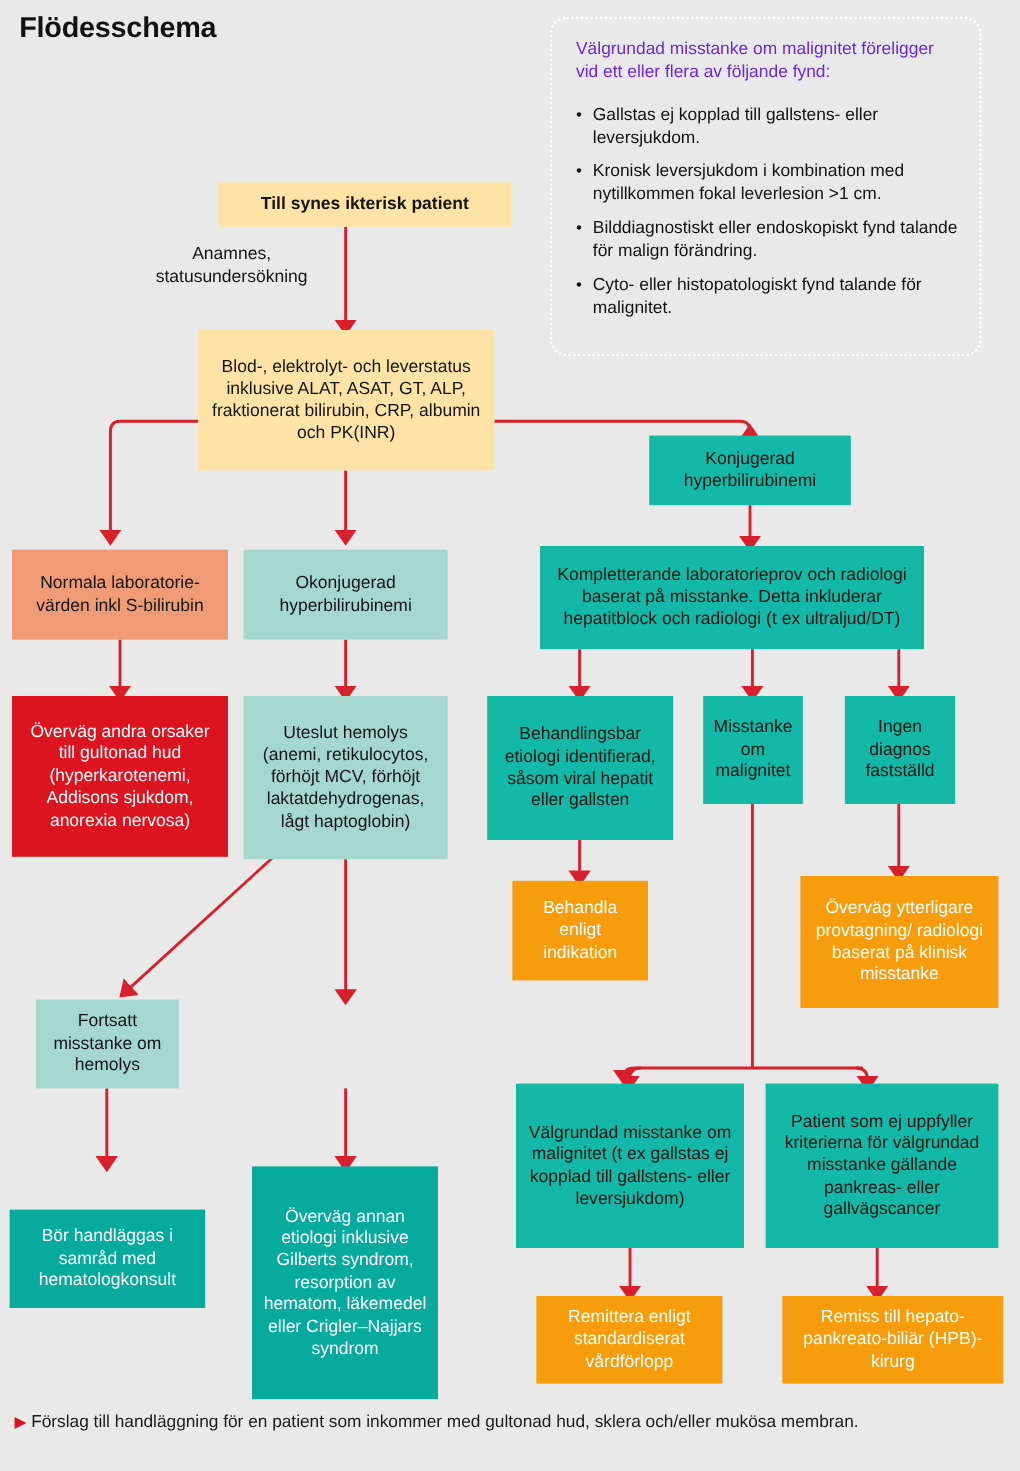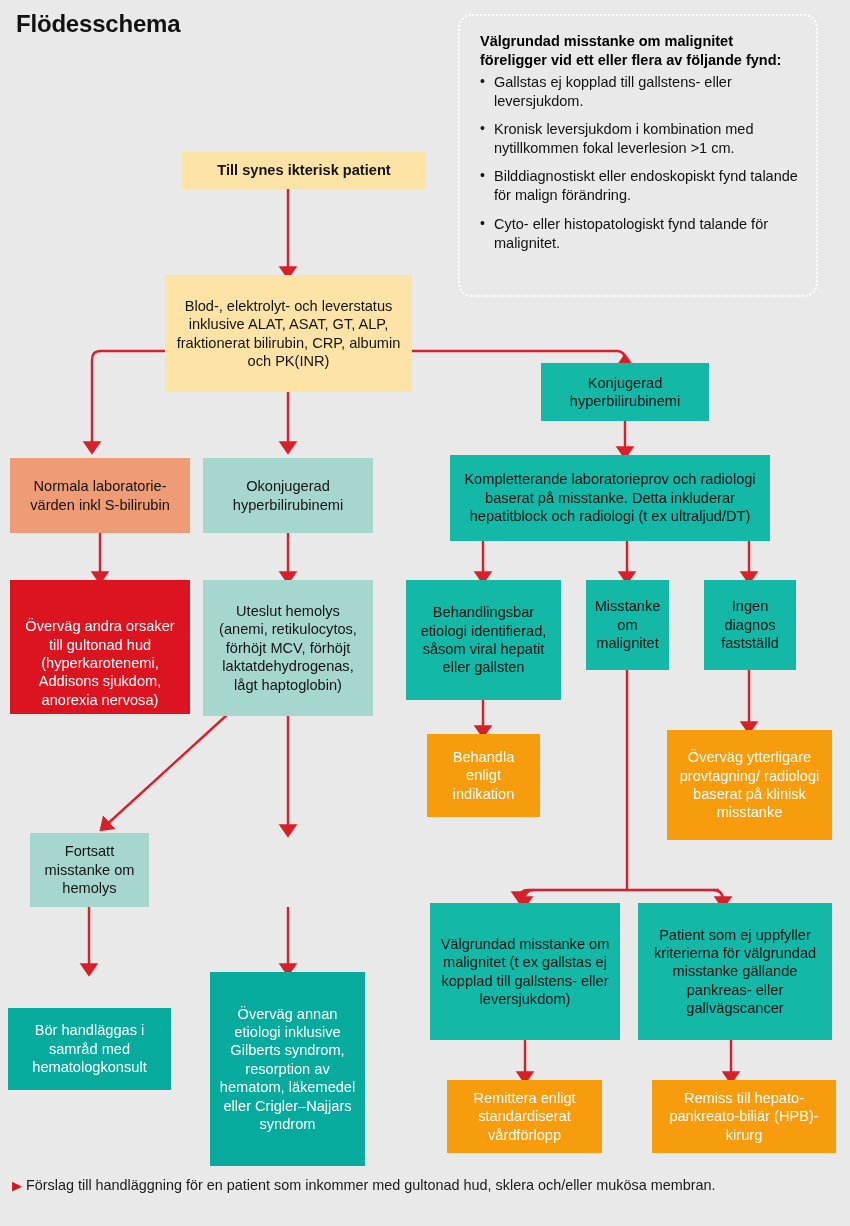--- a/index.html
+++ b/index.html
@@ -20,22 +20,22 @@
 
   
   .info-panel {
     position:absolute;
     left:458px; top:14px; width:360px; height:283px;
     border:2px dotted #ffffff;
     border-radius:14px;
     padding:16px 18px 10px 20px;
   }
   .info-head {
-    font-size:14.5px; font-weight:bold; color:#000000;
-    line-height:1.34; margin-bottom:2px;
+    font-size:14.5px; font-weight:normal; color:#6d28d9;
+    line-height:1.34; margin-bottom:16px;
   }
   .info-list { list-style:none; }
   .info-list li {
     font-size:14.5px; color:#111; line-height:1.32;
     margin-bottom:9px; padding-left:14px; position:relative;
   }
   .info-list li .bul {
     position:absolute; left:0; top:-1px; font-size:14px;
   }
 
@@ -143,20 +143,21 @@
     </g>
     <g fill="none" stroke="#d8202b" stroke-width="2.4" marker-end="url(#ah)">
       <path d="M528,890 Q520,890 520,898 L520,905 M520,898 L520,900"></path>
     </g>
     <g fill="none" stroke="#d8202b" stroke-width="2.4" marker-end="url(#ah)">
       <path d="M534,890 Q524,890 524,900 L524,905"></path>
       <path d="M713,890 Q723,890 723,900 L723,905"></path>
     </g>
   </svg>
 
+  <div class="edge-label" style="left:118px; top:203px; width:150px;">Anamnes, statusundersökning</div>
 
   <div class="node c-yellow-warm fs15 bold" style="left:182px; top:152px; width:244px; height:37px;">
     <span>Till synes ikterisk patient</span>
   </div>
 
   <div class="node c-yellow-warm fs15" style="left:165px; top:275px; width:247px; height:117px;">
     <span>Blod-, elektrolyt- och leverstatus inklusive ALAT, ASAT, GT, ALP, fraktionerat bilirubin, CRP, albumin och PK(INR)</span>
   </div>
 
   <div class="node c-salmon fs15" style="left:10px; top:458px; width:180px; height:75px;">
@@ -164,21 +165,21 @@
   </div>
 
   <div class="node c-tealL fs15" style="left:203px; top:458px; width:170px; height:75px;">
     <span>Okonjugerad hyperbilirubinemi</span>
   </div>
 
   <div class="node c-yellow fs15" style="left:541px; top:363px; width:168px; height:58px;">
     <span>Konjugerad hyperbilirubinemi</span>
   </div>
 
-  <div class="node c-red fs15" style="left:10px; top:580px; width:180px; height:134px;align-items:flex-end;">
+  <div class="node c-red fs15" style="left:10px; top:580px; width:180px; height:134px;">
     <span>Överväg andra orsaker till gultonad hud (hyperkarotenemi, Addisons sjukdom, anorexia nervosa)</span>
   </div>
 
   <div class="node c-tealL fs15" style="left:203px; top:580px; width:170px; height:136px;">
     <span>Uteslut hemolys (anemi, retikulocytos, förhöjt MCV, förhöjt laktatdehydrogenas, lågt haptoglobin)</span>
   </div>
 
   <div class="node c-yellow fs15" style="left:450px; top:455px; width:320px; height:86px;">
     <span>Kompletterande laboratorieprov och radiologi baserat på misstanke. Detta inkluderar hepatitblock och radiologi (t ex ultraljud/DT)</span>
   </div>

